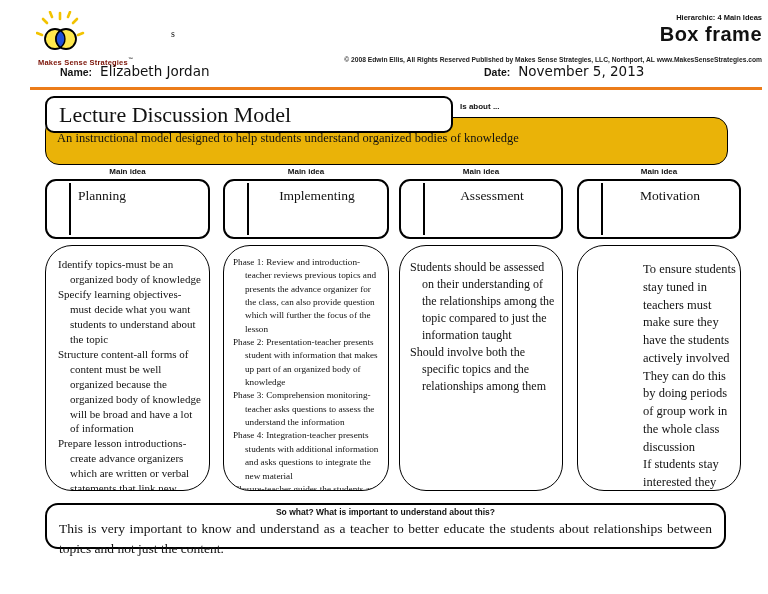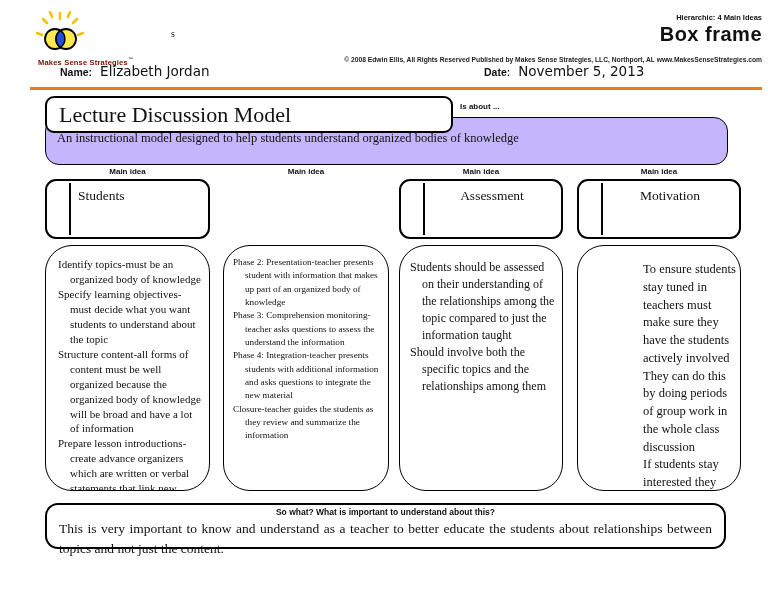--- a/index.html
+++ b/index.html
@@ -21,21 +21,21 @@
   .field-value { font-family:"DejaVu Sans",sans-serif; font-size:13.5px; margin-left:8px; }
   .hierarchic { position:absolute; right:6px; top:13px; font-family:"Liberation Sans",sans-serif;
     font-weight:bold; font-size:7.5px; text-align:right; }
   .boxframe { position:absolute; right:6px; top:23px; font-family:"Liberation Sans",sans-serif;
     font-weight:bold; font-size:20px; text-align:right; letter-spacing:.5px; }
   .copyright { position:absolute; right:6px; top:56px; font-family:"Liberation Sans",sans-serif;
     font-weight:bold; font-size:6.7px; color:#222; text-align:right; }
   .rule { position:absolute; left:30px; top:87px; width:732px; height:3px; background:#ec7c19; }
   
   .about-box { position:absolute; left:45px; top:117px; width:683px; height:48px;
-    border:1.6px solid #000; border-radius:14px; background:#c4b5fd; z-index:1; }
+    border:1.6px solid #000; border-radius:14px; background:#eab308; z-index:1; }
   .about-text { position:absolute; left:11px; top:13px; font-size:12.5px; }
   .title-box { position:absolute; left:45px; top:96px; width:408px; height:37px;
     border:2.4px solid #000; border-radius:9px; background:#fff; z-index:2; }
   .title-text { font-size:22px; line-height:33px; padding-left:12px; white-space:nowrap; }
   .is-about { position:absolute; left:460px; top:102px; z-index:2;
     font-family:"Liberation Sans",sans-serif; font-weight:bold; font-size:8px; }
   
   .col { position:absolute; top:167px; height:325px; }
   .c0 { left:45px;  width:165px; }
   .c1 { left:223px; width:166px; }
@@ -109,36 +109,41 @@
   </div>
   <div class="title-box">
     <div class="title-text">Lecture Discussion Model</div>
   </div>
   <div class="is-about">Is about ...</div>
 
   <div class="col c0">
     <div class="main-idea">Main idea</div>
     <div class="head-box">
       <span class="vline"></span>
-      <div class="head-title left">Students</div>
+      <div class="head-title left">Planning</div>
     </div>
     <div class="body-box">
       <div class="body-content">
           <div class="body-item">Identify topics-must be an organized body of knowledge</div>
           <div class="body-item">Specify learning objectives-must decide what you want students to understand about the topic</div>
           <div class="body-item">Structure content-all forms of content must be well organized because the organized body of knowledge will be broad and have a lot of information</div>
           <div class="body-item">Prepare lesson introductions-create advance organizers which are written or verbal statements that link new information to existing info</div>
         </div>
     </div>
   </div>
 
   <div class="col c1">
     <div class="main-idea">Main idea</div>
+    <div class="head-box">
+      <span class="vline"></span>
+      <div class="head-title">Implementing</div>
+    </div>
     <div class="body-box">
       <div class="body-content">
+          <div class="body-item">Phase 1: Review and introduction-teacher reviews previous topics and presents the advance organizer for the class, can also provide question which will further the focus of the lesson</div>
           <div class="body-item">Phase 2: Presentation-teacher presents student with information that makes up part of an organized body of knowledge</div>
           <div class="body-item">Phase 3: Comprehension monitoring-teacher asks questions to assess the understand the information</div>
           <div class="body-item">Phase 4: Integration-teacher presents students with additional information and asks questions to integrate the new material</div>
           <div class="body-item">Closure-teacher guides the students as they review and summarize the information</div>
         </div>
     </div>
   </div>
 
   <div class="col c2">
     <div class="main-idea">Main idea</div>

